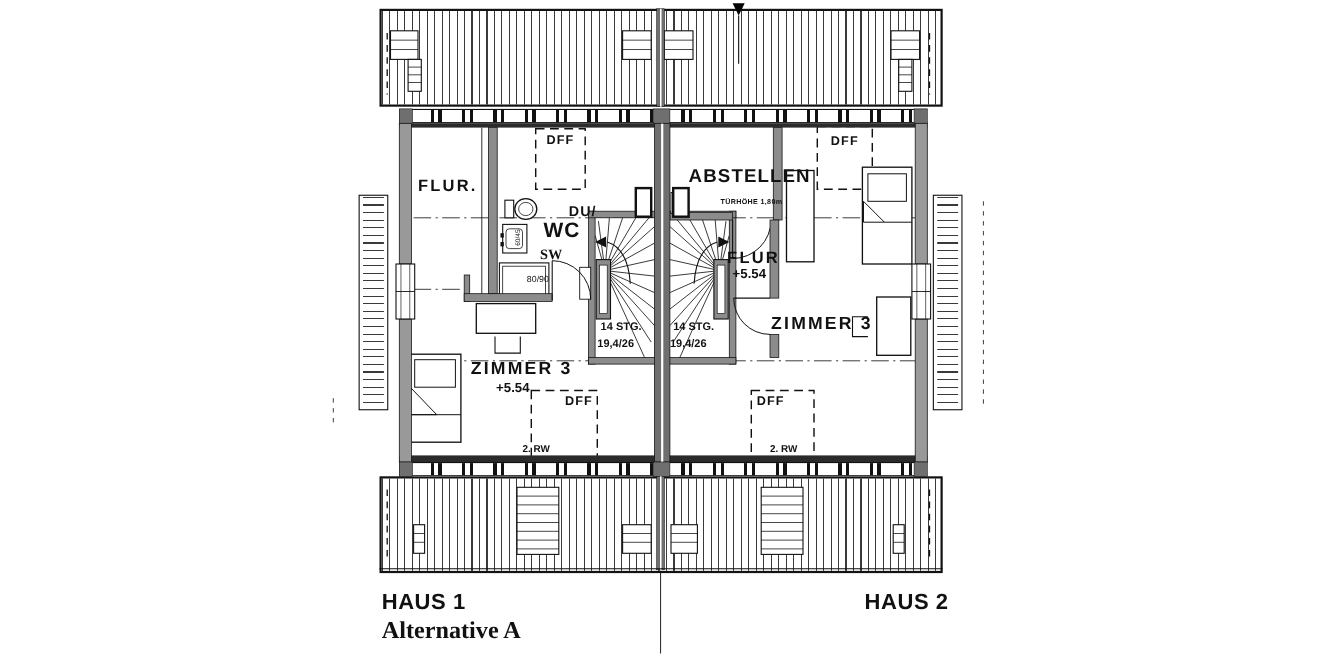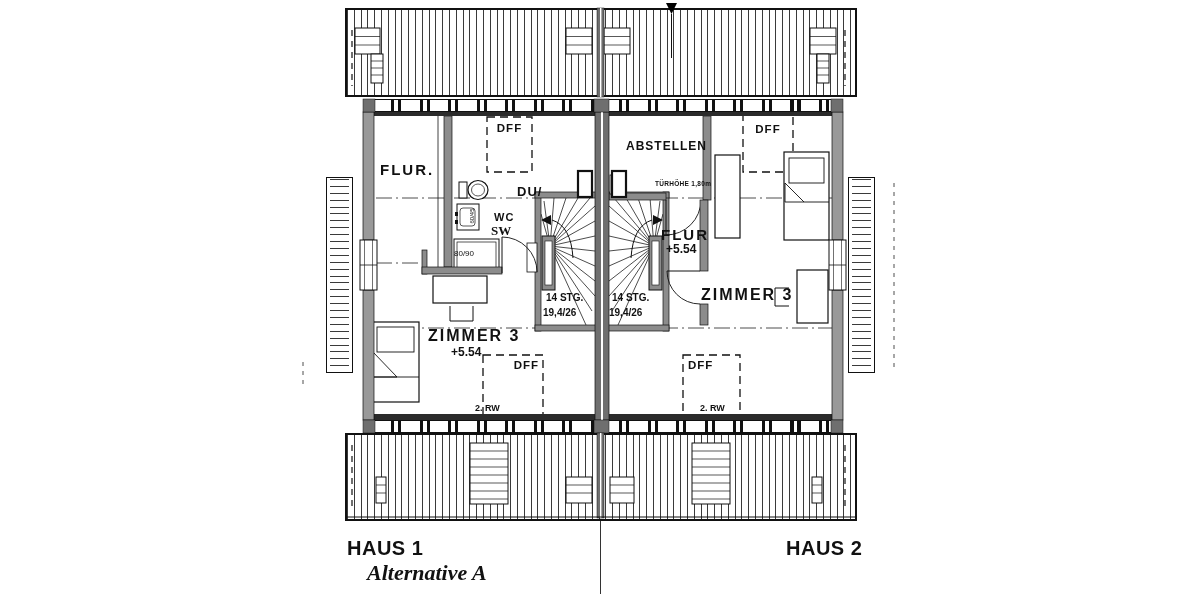--- a/index.html
+++ b/index.html
@@ -232,39 +232,39 @@
       <rect x="597" y="433" width="7" height="85" fill="#6f6f6f" stroke-width="0.5"></rect>
       <rect x="600" y="433" width="1.4" height="85" fill="#fff" stroke="none"></rect>
       <line x1="600.5" y1="521" x2="600.5" y2="594" stroke="#333" stroke-width="1"></line>
       <line x1="345" y1="517" x2="857" y2="517" stroke="#111" stroke-width="1"></line>
     </g>
   </svg>
 
   <div class="lbl" style="left:380px;top:162px;font-size:15px;letter-spacing:2px;">FLUR.</div>
   <div class="lbl" style="left:487px;top:123px;width:45px;text-align:center;font-size:11.5px;letter-spacing:1px;">DFF</div>
   <div class="lbl" style="left:517px;top:185px;font-size:13px;letter-spacing:1px;">DU/</div>
-  <div class="lbl" style="left:494px;top:200px;font-size:11px;letter-spacing:1px;margin-top:12px;">WC</div>
+  <div class="lbl" style="left:494px;top:200px;font-size:19px;letter-spacing:1px;">WC</div>
   <div class="lbl serif" style="left:491px;top:224px;font-size:13px;">SW</div>
-  <div class="lbl" style="left:454px;top:250px;width:45px;text-align:left;font-size:8px;font-weight:normal;">80/90</div>
+  <div class="lbl" style="left:454px;top:250px;width:45px;text-align:right;font-size:8px;font-weight:normal;">80/90</div>
   <div class="lbl" style="left:459px;top:213px;width:26px;text-align:center;font-size:6px;font-weight:normal;transform:rotate(-90deg);">60/45</div>
   <div class="lbl" style="left:546px;top:293px;font-size:10px;">14 STG.</div>
   <div class="lbl" style="left:543px;top:308px;font-size:10px;">19,4/26</div>
   <div class="lbl" style="left:612px;top:293px;font-size:10px;">14 STG.</div>
   <div class="lbl" style="left:609px;top:308px;font-size:10px;">19,4/26</div>
   <div class="lbl" style="left:428px;top:328px;font-size:16px;letter-spacing:2px;">ZIMMER 3</div>
   <div class="lbl" style="left:451px;top:346px;font-size:12px;">+5.54</div>
   <div class="lbl" style="left:483px;top:360px;width:56px;text-align:right;font-size:11.5px;letter-spacing:1px;">DFF</div>
   <div class="lbl" style="left:475px;top:404px;font-size:9px;">2. RW</div>
 
-  <div class="lbl" style="left:626px;top:140px;font-size:12px;letter-spacing:1px;">ABSTELLEN</div>
+  <div class="lbl" style="left:626px;top:151px;font-size:17px;letter-spacing:1px;">ABSTELLEN</div>
   <div class="lbl" style="left:655px;top:181px;font-size:6.5px;letter-spacing:0.3px;">TÜRHÖHE 1,80m</div>
   <div class="lbl" style="left:661px;top:227px;font-size:15px;letter-spacing:2px;">FLUR</div>
   <div class="lbl" style="left:666px;top:243px;font-size:12px;">+5.54</div>
   <div class="lbl" style="left:701px;top:287px;font-size:16px;letter-spacing:2px;">ZIMMER 3</div>
   <div class="lbl" style="left:743px;top:124px;width:50px;text-align:center;font-size:11.5px;letter-spacing:1px;">DFF</div>
   <div class="lbl" style="left:688px;top:360px;font-size:11.5px;letter-spacing:1px;">DFF</div>
   <div class="lbl" style="left:700px;top:404px;font-size:9px;">2. RW</div>
 
   <div class="lbl" style="left:347px;top:538px;font-size:20px;letter-spacing:0.5px;">HAUS 1</div>
-  <div class="lbl serif" style="left:367px;top:562px;font-size:22px;font-style:italic;">Alternative A</div>
+  <div class="lbl serif" style="left:347px;top:562px;font-size:22px;">Alternative A</div>
   <div class="lbl" style="left:786px;top:538px;font-size:20px;letter-spacing:0.5px;">HAUS 2</div>
 
 </div>
 
 </body></html>

